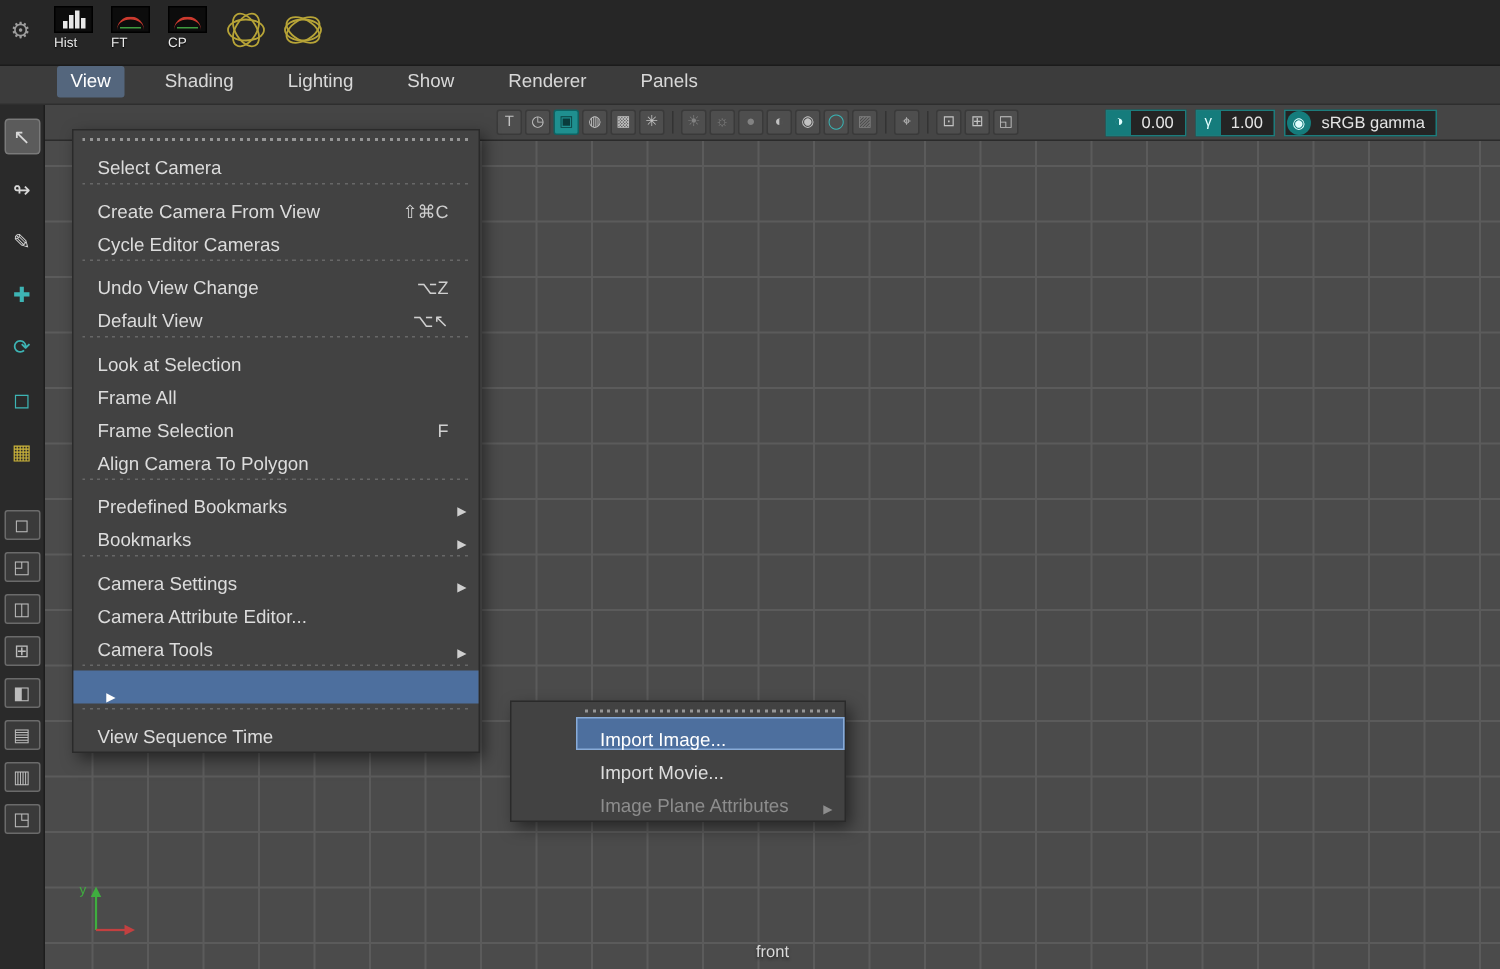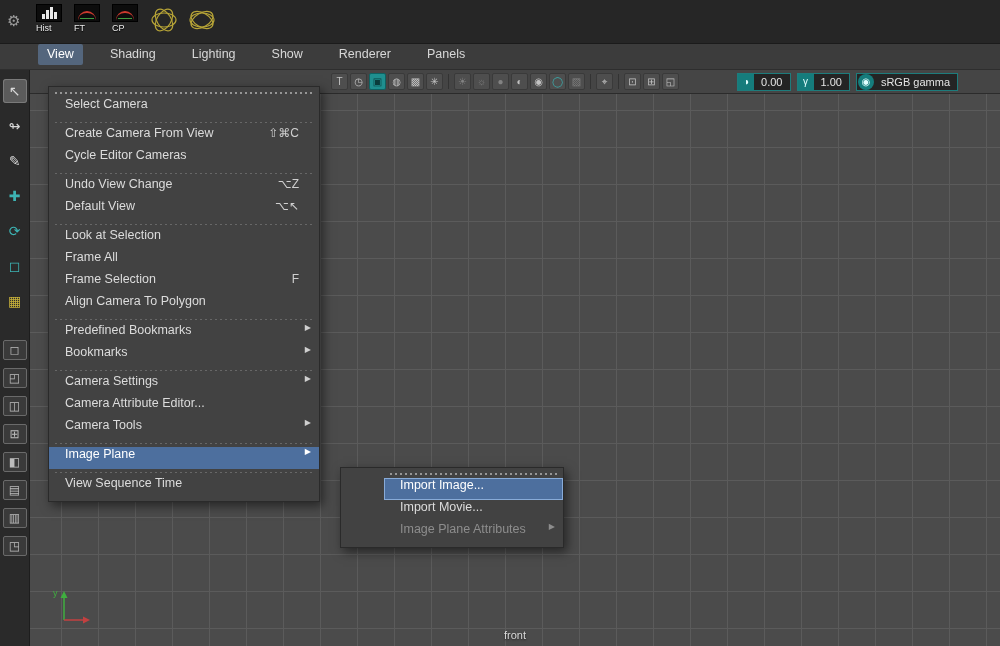--- a/index.html
+++ b/index.html
@@ -114,21 +114,21 @@
     box-shadow:3px 4px 10px rgba(0,0,0,0.5); padding-bottom:3px; z-index:10;
   }
   #view-menu { left:48px; top:86px; width:272px; }
   #ip-submenu { left:340px; top:467px; width:224px; z-index:11;padding-left:43px; }
   .menu-tearoff {
     height:7px; margin:2px 6px 1px;
     background-image:repeating-linear-gradient(90deg,#969696 0 2px, transparent 2px 5px);
     background-size:100% 2px; background-repeat:no-repeat; background-position:center;
   }
   .menu-item {
-    height:22px; display:flex; align-items:flex-start;
+    height:22px; display:flex; align-items:flex-end;
     padding:0 8px 0 16px; font-size:12.5px; color:#dcdcdc; white-space:nowrap;
   }
   .menu-item .mi-label { flex:1; }
   .menu-item .mi-short { font-size:12px; color:#cfcfcf; margin-left:18px; }
   .menu-item .mi-end { width:12px; text-align:right; font-size:8px; color:#cfcfcf; }
   .menu-item.hl { background:#4d6f9e; color:#ffffff; }
   .menu-item.hl .mi-end, .menu-item.hl .mi-short { color:#ffffff; }
   .menu-item.ring { box-shadow:inset 0 0 0 1px #88abd8; }
   .menu-item.dis { color:#8d8d8d; }
   .menu-item.dis .mi-end { color:#8d8d8d; }
@@ -338,21 +338,20 @@
       <div class="menu-item">
         <span class="mi-label">Camera Attribute Editor...</span>
         <span class="mi-end"></span>
       </div>
       <div class="menu-item">
         <span class="mi-label">Camera Tools</span>
         <span class="mi-end">▶</span>
       </div>
       <div class="menu-sep"></div>
       <div class="menu-item hl">
-        <span class="mi-label">Image Plane</span>
         <span class="mi-end">▶</span>
       </div>
       <div class="menu-sep"></div>
       <div class="menu-item">
         <span class="mi-label">View Sequence Time</span>
         <span class="mi-end"></span>
       </div>
     </div>
 </div>
 

